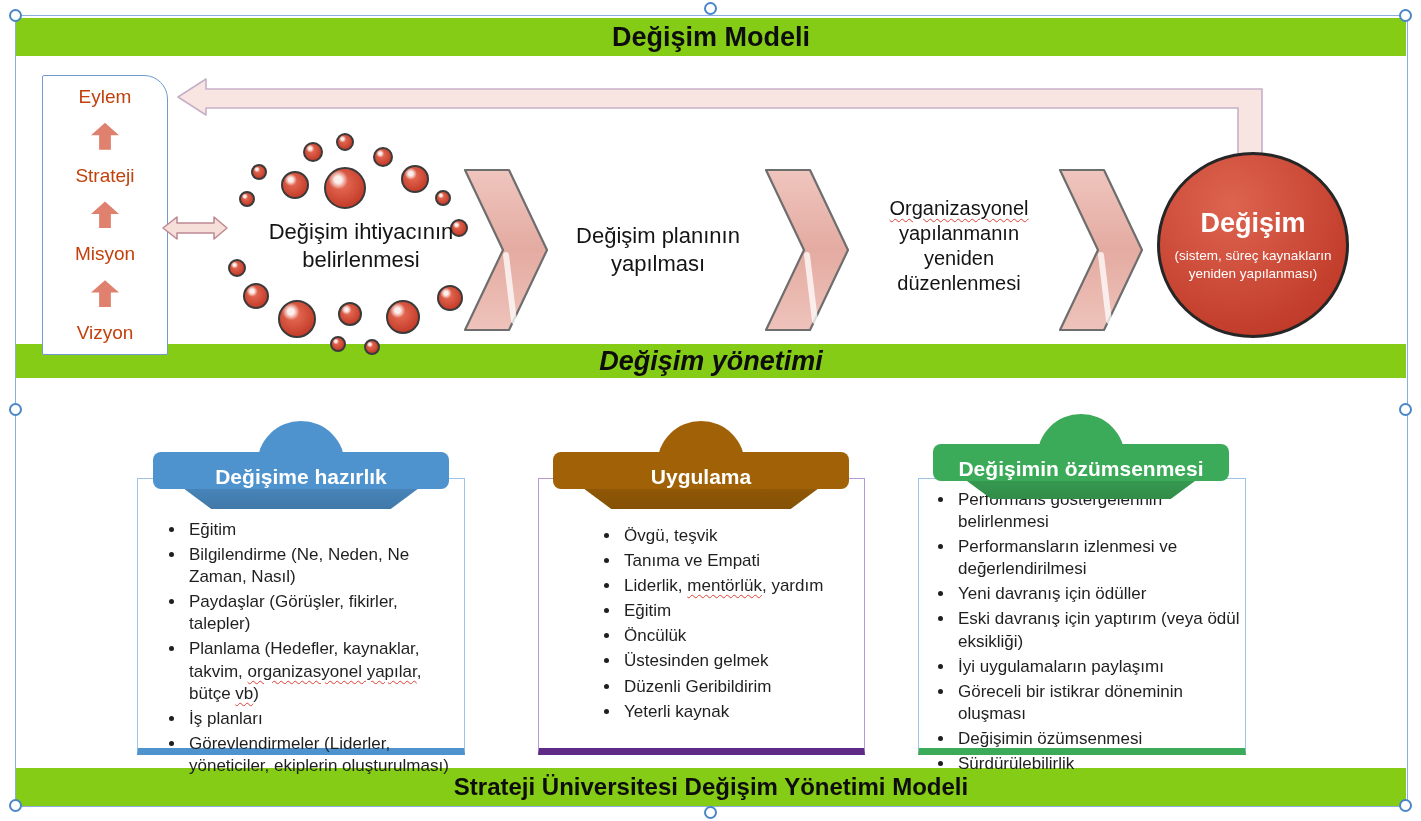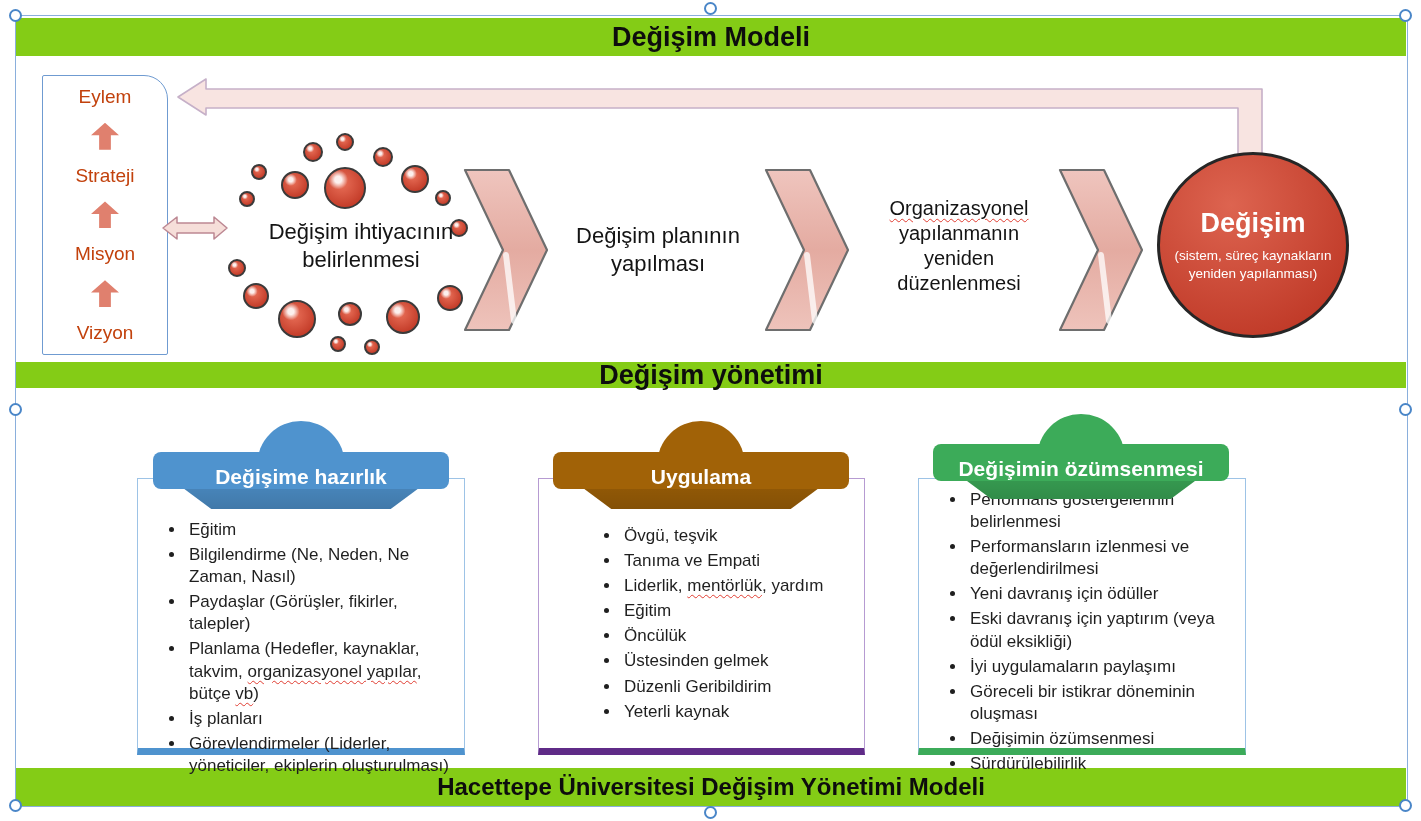--- a/index.html
+++ b/index.html
@@ -7,21 +7,21 @@
          font-family:"Liberation Sans",sans-serif;color:#1a1a1a;}
   
   .sel-rect{position:absolute;left:15px;top:15px;width:1391px;height:790px;
             border:1.6px solid #8aafdc;pointer-events:none;}
   .handle{position:absolute;width:13px;height:13px;border-radius:50%;
           background:#ffffff;border:2px solid #4a86c8;box-sizing:border-box;z-index:60;}
   
   .band{position:absolute;left:16px;width:1390px;background:#84cc16;
         display:flex;align-items:center;justify-content:center;}
   .band-title{top:18px;height:38px;}
-  .band-mid{top:362px;height:26px;}
+  .band-mid{top:344px;height:34px;font-style:italic;}
   .band-foot{top:768px;height:38px;}
   .band-text{font-weight:bold;font-size:27px;color:#0d0d0d;}
   .band-foot .band-text{font-size:24px;font-weight:600;}
   
   .cycle-box{position:absolute;left:42px;top:75px;width:126px;height:280px;background:#fff;
              border:1.6px solid #6f9bd1;border-radius:2px 24px 2px 2px;
              display:flex;flex-direction:column;align-items:center;justify-content:space-between;
              padding:10px 0;box-sizing:border-box;z-index:5;}
   .cycle-label{font-size:19px;color:#c2410c;}
   .up-arrow{width:28px;height:27px;background:#e0806e;
@@ -53,21 +53,21 @@
            display:flex;align-items:flex-end;justify-content:center;}
   .col-bar .hdr{color:#fff;font-weight:bold;font-size:21px;}
   .col-body{position:absolute;top:478px;height:277px;background:#fff;box-sizing:border-box;z-index:11;}
   .col-body ul{list-style:disc outside;margin:0;padding-left:30px;font-size:17px;line-height:1.3;color:#1f1f1f;}
   .col-body li{padding-left:3px;margin-bottom:3px;}
   .c-blue{background-color:#4f93ce;}
   .c-purple{background-color:#a16207;}
   .c-green{background-color:#3cab59;}
   #col1-body{left:137px;width:328px;border:1.5px solid #9dc3e6;border-bottom:7px solid #4f93ce;padding:40px 8px 0 18px;}
   #col2-body{left:538px;width:327px;border:1.5px solid #b69bd2;border-bottom:7px solid #5f2b87;padding:46px 8px 0 52px;}
-  #col3-body{left:918px;width:328px;border:1.5px solid #9dc3e6;border-bottom:7px solid #3cab59;padding:10px 4px 0 18px;}
+  #col3-body{left:918px;width:328px;border:1.5px solid #9dc3e6;border-bottom:7px solid #3cab59;padding:10px 4px 0 6px;}
   
   .squiggle{text-decoration:underline;text-decoration-style:wavy;text-decoration-color:#e03c31;
             text-decoration-thickness:1px;text-underline-offset:3px;}
   svg{display:block;}
 </style>
 </head>
 <body>
 
 <div id="stage">
 
@@ -198,21 +198,21 @@
         <li>Değişimin özümsenmesi</li>
         <li>Sürdürülebilirlik</li>
       </ul>
   </div>
   <div class="col-trap c-green" style="left:963px;top:478px;width:236px;"></div>
   <div class="col-bar c-green" style="left:933px;top:444px;">
     <span class="hdr">Değişimin özümsenmesi</span>
   </div>
 
   <div class="band band-foot">
-    <span class="band-text">Hacettepe Üniversitesi Değişim Yönetimi Modeli</span>
+    <span class="band-text">Strateji Üniversitesi Değişim Yönetimi Modeli</span>
   </div>
 
   <div class="handle" style="left:9px;top:9px;"></div>
   <div class="handle" style="left:704px;top:2px;"></div>
   <div class="handle" style="left:1399px;top:9px;"></div>
   <div class="handle" style="left:9px;top:403px;"></div>
   <div class="handle" style="left:1399px;top:403px;"></div>
   <div class="handle" style="left:9px;top:799px;"></div>
   <div class="handle" style="left:704px;top:806px;"></div>
   <div class="handle" style="left:1399px;top:799px;"></div>

